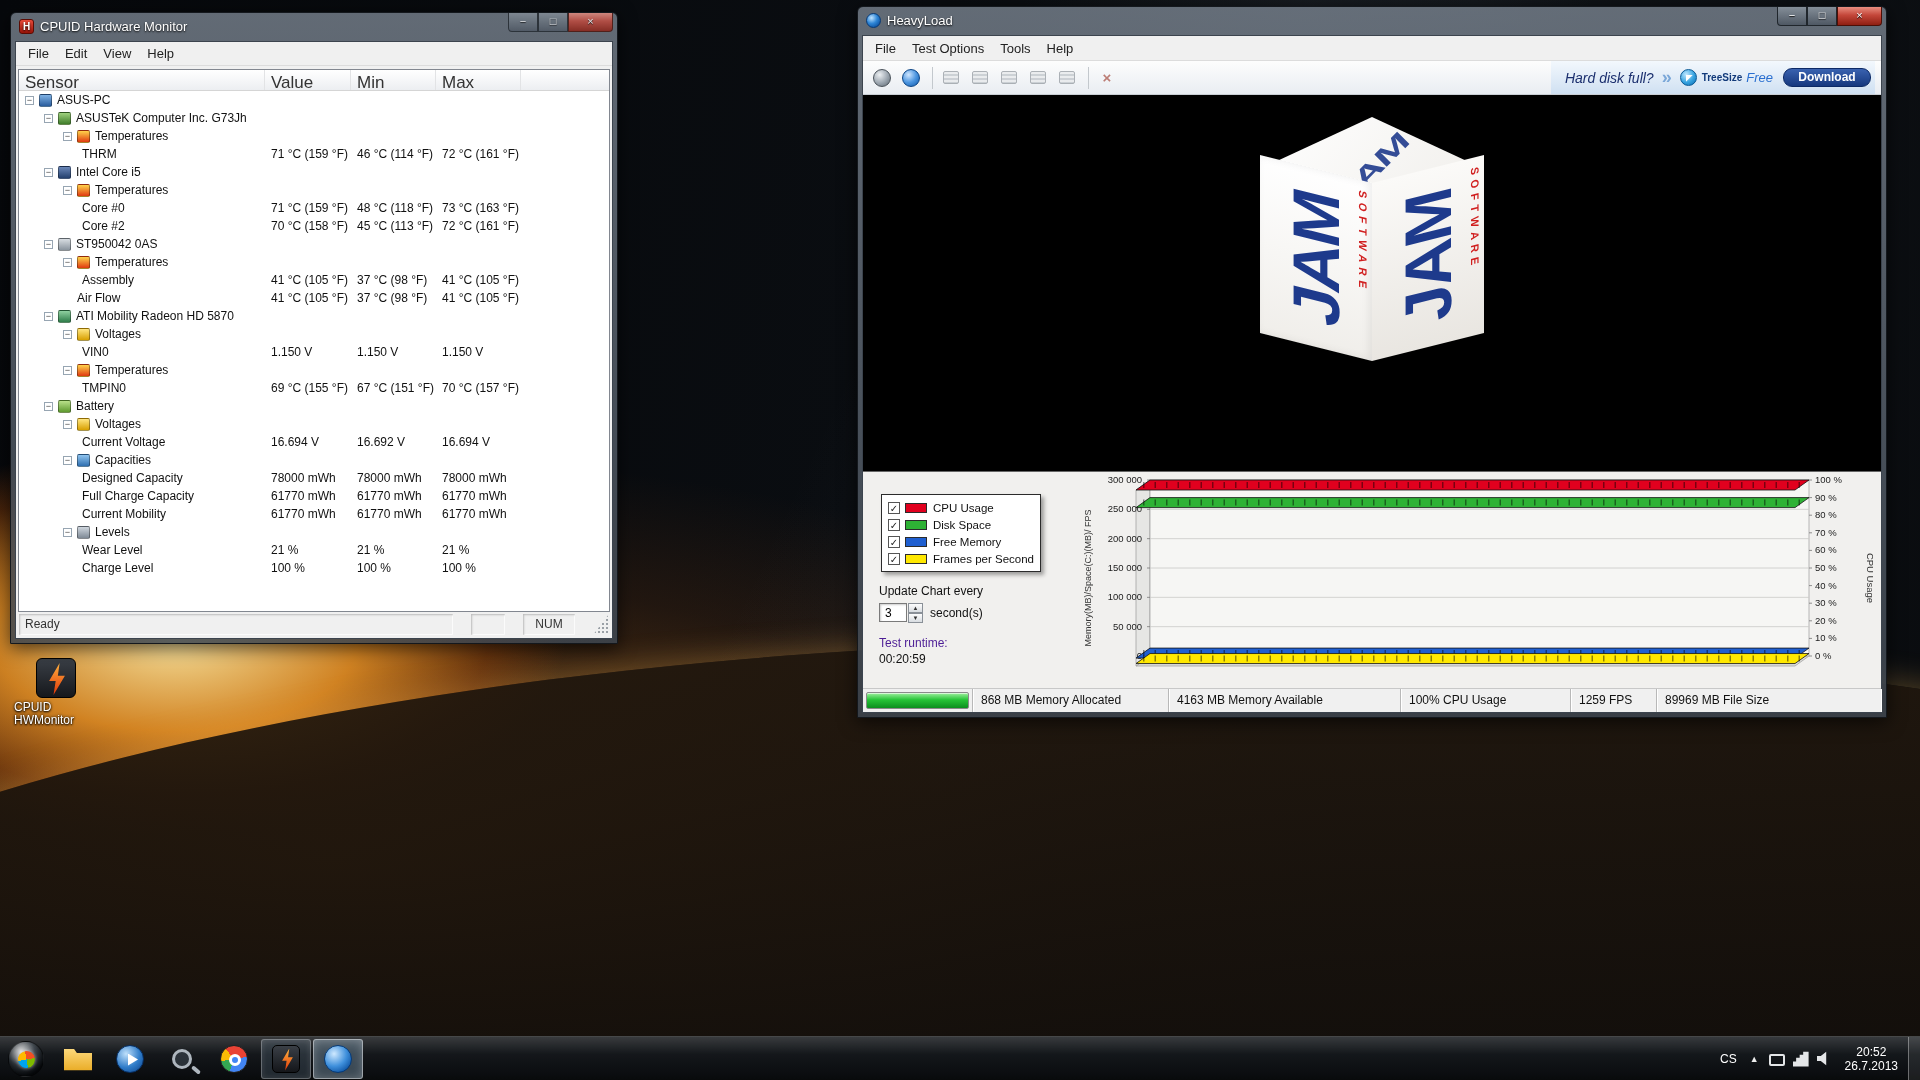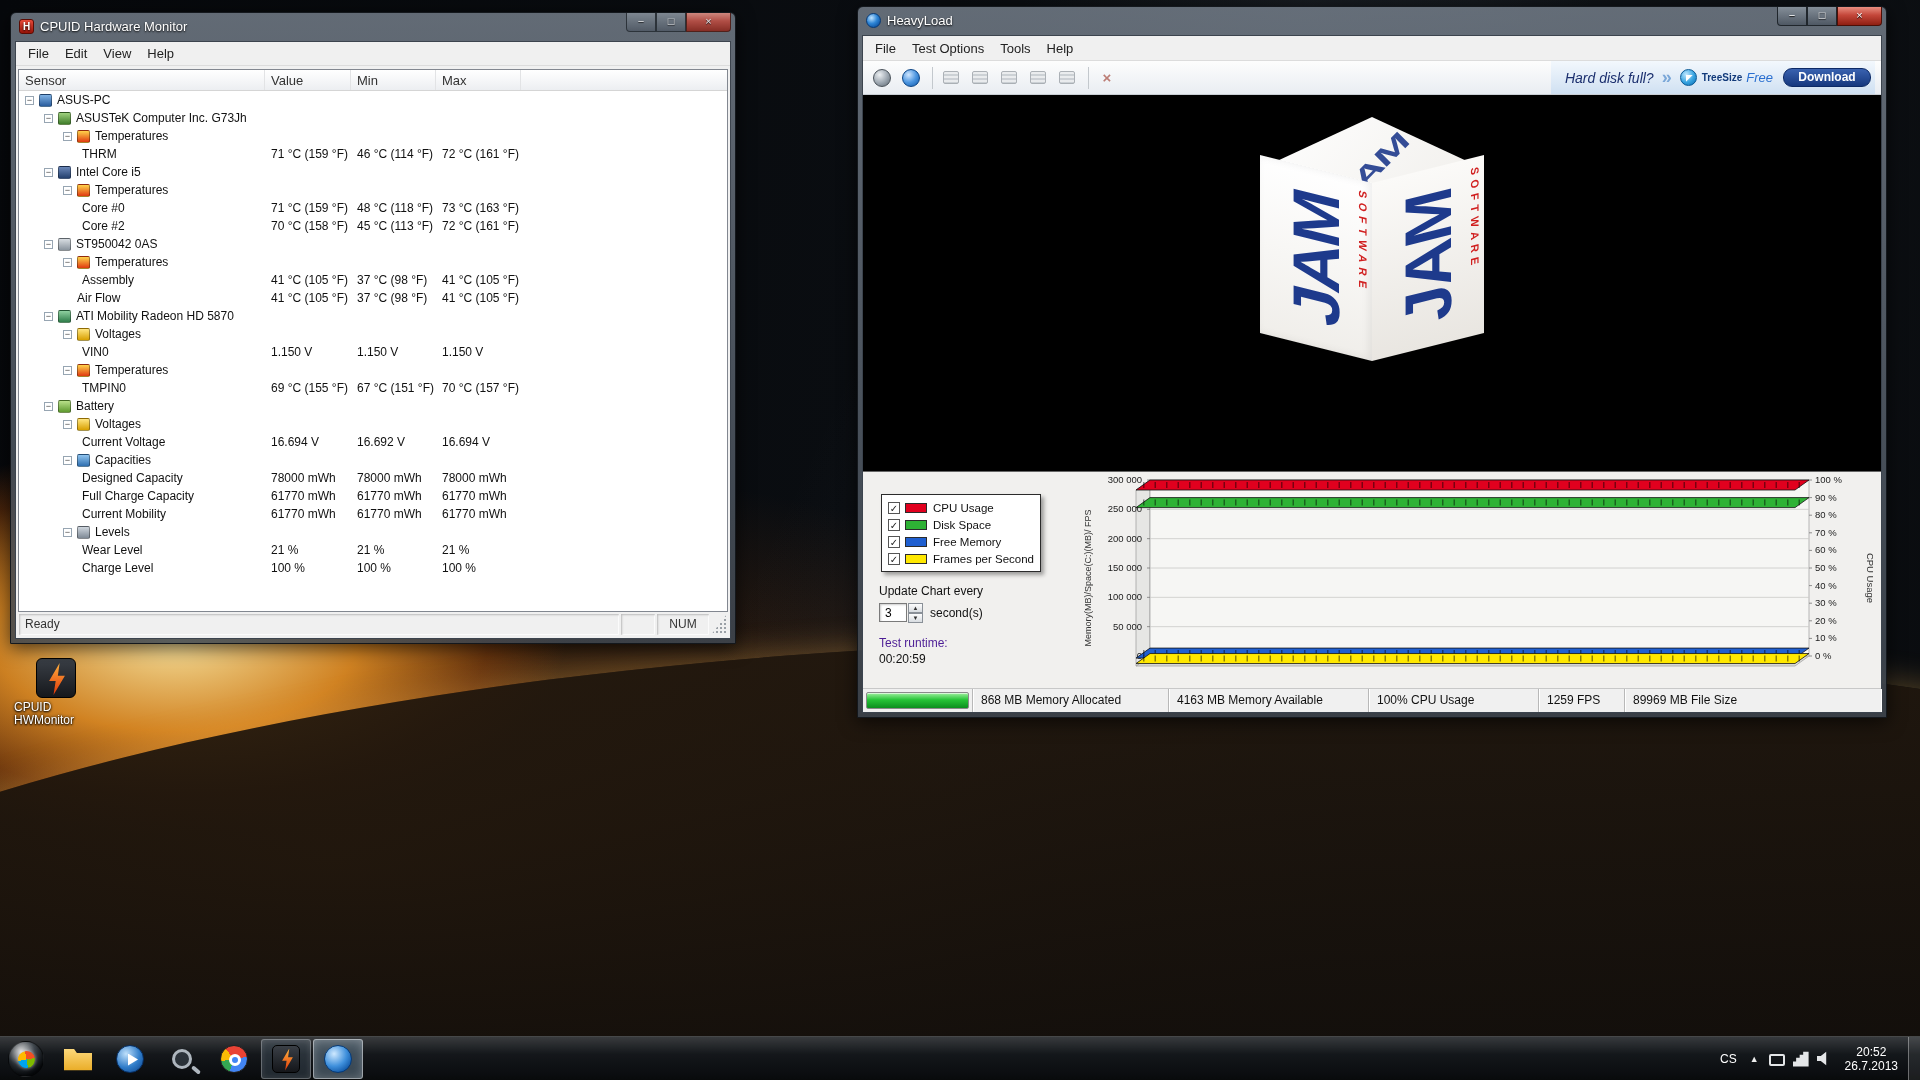--- a/index.html
+++ b/index.html
@@ -34,42 +34,42 @@
     background:linear-gradient(rgba(160,170,180,.55), rgba(70,80,92,.7)); text-shadow:0 1px 1px #000; }
   .wbtn.first { border-radius:0 0 0 4px; }
   .wbtn.close { width:45px; border-radius:0 0 4px 0;
     background:linear-gradient(#e98e80,#c4473a 45%,#8f1f12); border-color:#4d0f06; }
   .inactive .wbtn { opacity:.8; }
   .client { position:absolute; left:4px; right:4px; top:28px; bottom:4px; background:#f0f0f0; border:1px solid #3c444e; }
   .menubar { display:flex; align-items:center; background:#f0f0f0; border-bottom:1px solid #dcdcdc; padding-left:4px; }
   .menu-item { padding:3px 8px; font-size:13px; color:#222; }
 
   
-  #hwmonitor { left:10px; top:12px; width:726px; height:632px; }
+  #hwmonitor { left:10px; top:12px; width:608px; height:632px; }
   #hw-menu { height:24px; }
   #hw-list { position:absolute; left:2px; right:2px; top:27px; bottom:26px; background:#fff; border:1px solid #828790; overflow:hidden; }
   #hw-header { display:flex; height:21px; background:linear-gradient(#ffffff,#f4f5f7 60%,#eceef1); border-bottom:1px solid #d5d5d5; }
-  .hcol { font-size:13px; color:#333; padding:3px 0 0 6px; border-right:1px solid #e2e3e5; }
+  .hcol { font-size:17px; color:#333; padding:3px 0 0 6px; border-right:1px solid #e2e3e5; }
   #hw-tree { position:relative; }
   .trow { position:relative; height:18px; font-size:12px; color:#111; white-space:nowrap; }
   .tcell.sensor { position:absolute; left:0; top:0; height:18px; display:flex; align-items:center; }
   .tcell.num { position:absolute; top:2px; }
   .expander { width:9px; height:9px; border:1px solid #97a5b2; background:#fff; color:#444; font-size:9px; line-height:7px; text-align:center; margin-right:5px; flex:0 0 auto; }
   .nicon { width:13px; height:13px; border-radius:2px; margin-right:5px; flex:0 0 auto; border:1px solid rgba(0,0,0,.35); }
   .i-computer { background:linear-gradient(#7fb2e5,#2a5d9e); }
   .i-mainboard { background:linear-gradient(#9fd27f,#3f7d2a); }
   .i-cpu { background:linear-gradient(#6a87b8,#24406e); }
   .i-disk { background:linear-gradient(#d8dde2,#8a949e); }
   .i-gpu { background:linear-gradient(#8fd0a0,#2f7d4a); }
   .i-battery { background:linear-gradient(#b9e08a,#5f9a2f); }
   .i-temperature { background:linear-gradient(#ffd24a,#e03a10); }
   .i-voltage { background:linear-gradient(#ffe680,#d8a000); }
   .i-capacity { background:linear-gradient(#8fc4ef,#2f6fb0); }
   .i-levels { background:linear-gradient(#cfd6de,#7f8a96); }
-  #hw-status { position:absolute; left:2px; right:2px; bottom:2px; height:23px; background:#f0f0f0; display:flex; align-items:stretch; font-size:12px; color:#333; }
+  #hw-status { position:absolute; left:2px; right:2px; bottom:2px; height:23px; background:#f0f0f0; display:flex; align-items:stretch; font-size:12px; color:#333;gap:16px; }
   .sb-cell { box-shadow:inset 1px 1px 2px rgba(0,0,0,.22), inset -1px -1px 0 rgba(255,255,255,.9); margin:1px; padding:3px 6px 0 6px; }
   .sb-ready { flex:1; }
   .sb-blank { width:34px; }
   .sb-num { width:52px; text-align:center; }
   #hw-grip { width:16px; background-image:radial-gradient(#9aa0a6 1px, transparent 1.3px); background-size:4px 4px; clip-path:polygon(100% 0,100% 100%,0 100%); margin:1px; }
 
   
   #heavyload { left:857px; top:6px; width:1030px; height:712px; }
   #hl-menu { height:25px; }
   #hl-toolbar { height:34px; display:flex; align-items:center; padding:0 6px;
@@ -580,21 +580,21 @@
           <line x1="64" y1="184.536" x2="723" y2="184.536" stroke="rgba(0,0,0,.45)" stroke-width="6" stroke-dasharray="1.5 10"></line>
           <text x="12" y="104" transform="rotate(-90 12 104)" text-anchor="middle" font-size="9" fill="#333" font-family="Liberation Sans, DejaVu Sans, sans-serif">Memory(MB)/Space(C:)(MB)/ FPS</text>
           <text x="788" y="104" transform="rotate(90 788 104)" text-anchor="middle" font-size="9.5" fill="#333" font-family="Liberation Sans, DejaVu Sans, sans-serif">CPU Usage</text>
         </svg>
     </div>
     <div id="hl-statusbar">
         <div class="hls-cell hls-progress">
           <div class="bar"></div>
         </div>
         <div class="hls-cell" style="width: 196px;">868 MB Memory Allocated</div>
-        <div class="hls-cell" style="width: 200px;">4163 MB Memory Available</div>
+        <div class="hls-cell" style="width: 232px;">4163 MB Memory Available</div>
         <div class="hls-cell" style="width: 170px;">100% CPU Usage</div>
         <div class="hls-cell" style="width: 86px;">1259 FPS</div>
         <div class="hls-cell hls-flex">89969 MB File Size</div>
       </div>
   </div>
 </div>
 
 <div id="taskbar">
 
   <div class="tb-item">

